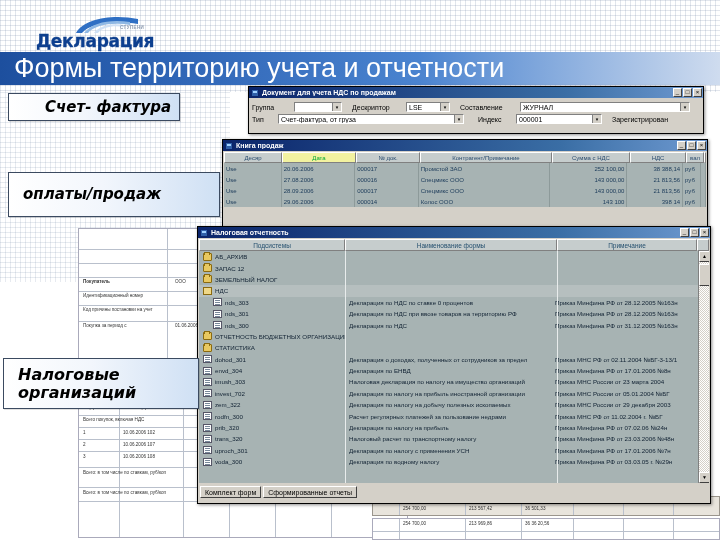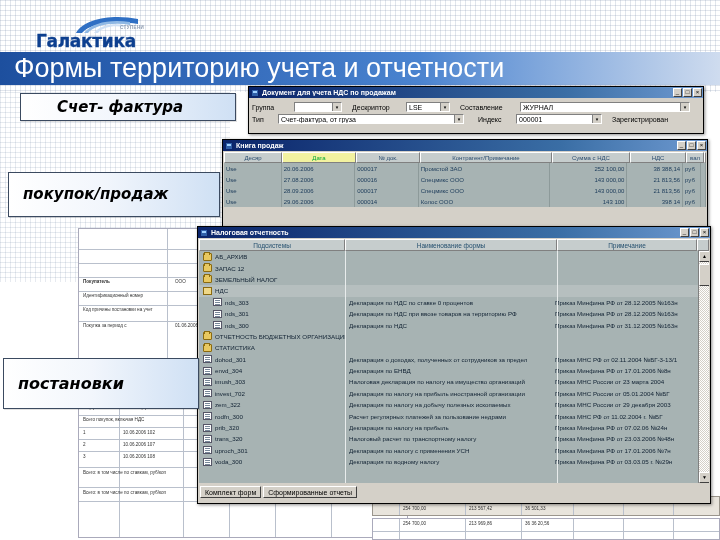--- a/index.html
+++ b/index.html
@@ -55,21 +55,21 @@
   
   .callout {
     position:absolute; border:1px solid #3b4a60;
     background:linear-gradient(to right,#ffffff 0%,#f2f6fc 45%,#cfe0f4 100%);
     color:#000; font-weight:bold; font-style:italic;
     font-family:"DejaVu Sans", sans-serif;
     display:flex; align-items:center;
     padding-left:14px; line-height:1.12;
     box-shadow:1px 1px 0 rgba(0,0,0,.12);
   }
-  #callout-invoice { left:20px; top:93px; width:216px; height:28px; font-size:15px;padding-left:36px; }
+  #callout-invoice { left:8px; top:93px; width:172px; height:28px; font-size:15px;padding-left:36px; }
   #callout-books   { left:8px; top:172px; width:212px; height:45px; font-size:15px; }
   #callout-decl    { left:3px; top:358px; width:196px; height:51px; font-size:16px; }
 
   
   .paper { position:absolute; background:#fff; border:1px solid #aab; }
   .prow { position:absolute; border-top:1px solid #b9c0cc; left:0; right:0; }
   .pcol { position:absolute; border-left:1px solid #b9c0cc; top:0; bottom:0; }
   .ptxt { position:absolute; font-size:4.6px; color:#333; white-space:nowrap;
           font-family:"Liberation Sans", sans-serif; }
   .ptxt.b { font-weight:bold; }
@@ -202,21 +202,21 @@
 
   <div id="logo">
     <div class="logo-arc">
       <svg width="72" height="18" viewBox="0 0 72 18">
         <path d="M2 17 C10 2 40 -2 64 3 L64 8 C42 4 16 7 8 17 Z" fill="#2f6fc4"></path>
         <path d="M10 17 C18 6 38 3 56 6 L56 9 C40 6 20 9 14 17 Z" fill="#8fb8e4"></path>
         <path d="M20 17 C26 9 40 7 50 9 L50 11 C40 9 28 11 24 17 Z" fill="#cfe0f4"></path>
       </svg>
     </div>
     <div class="logo-sub">СТУПЕНИ</div>
-    <div class="logo-word">Галактика</div>
+    <div class="logo-word">Декларация</div>
   </div>
 
   <div id="banner">
     <div class="ttl">Формы территорию учета и отчетности</div>
   </div>
 
   <div class="paper" style="left:78px; top:228px; width:330px; height:160px;">
     <div class="pcol" style="left:88px;"></div>
     <div class="pcol" style="left:140px;"></div>
     <div class="pcol" style="left:196px;"></div>
@@ -579,23 +579,24 @@
       </div>
     </div>
   </div>
 
   <div class="callout" id="callout-invoice">
     <span>Счет- фактура</span>
   </div>
 
   <div class="callout" id="callout-books">
     <div>
-      <div>покупок/продаж</div>
+      <div>оплаты/продаж</div>
     </div>
   </div>
 
   <div class="callout" id="callout-decl">
     <div>
-      <div>постановки</div>
+      <div>Налоговые</div>
+      <div>организаций</div>
     </div>
   </div>
 
 </div>
 
 </body></html>

